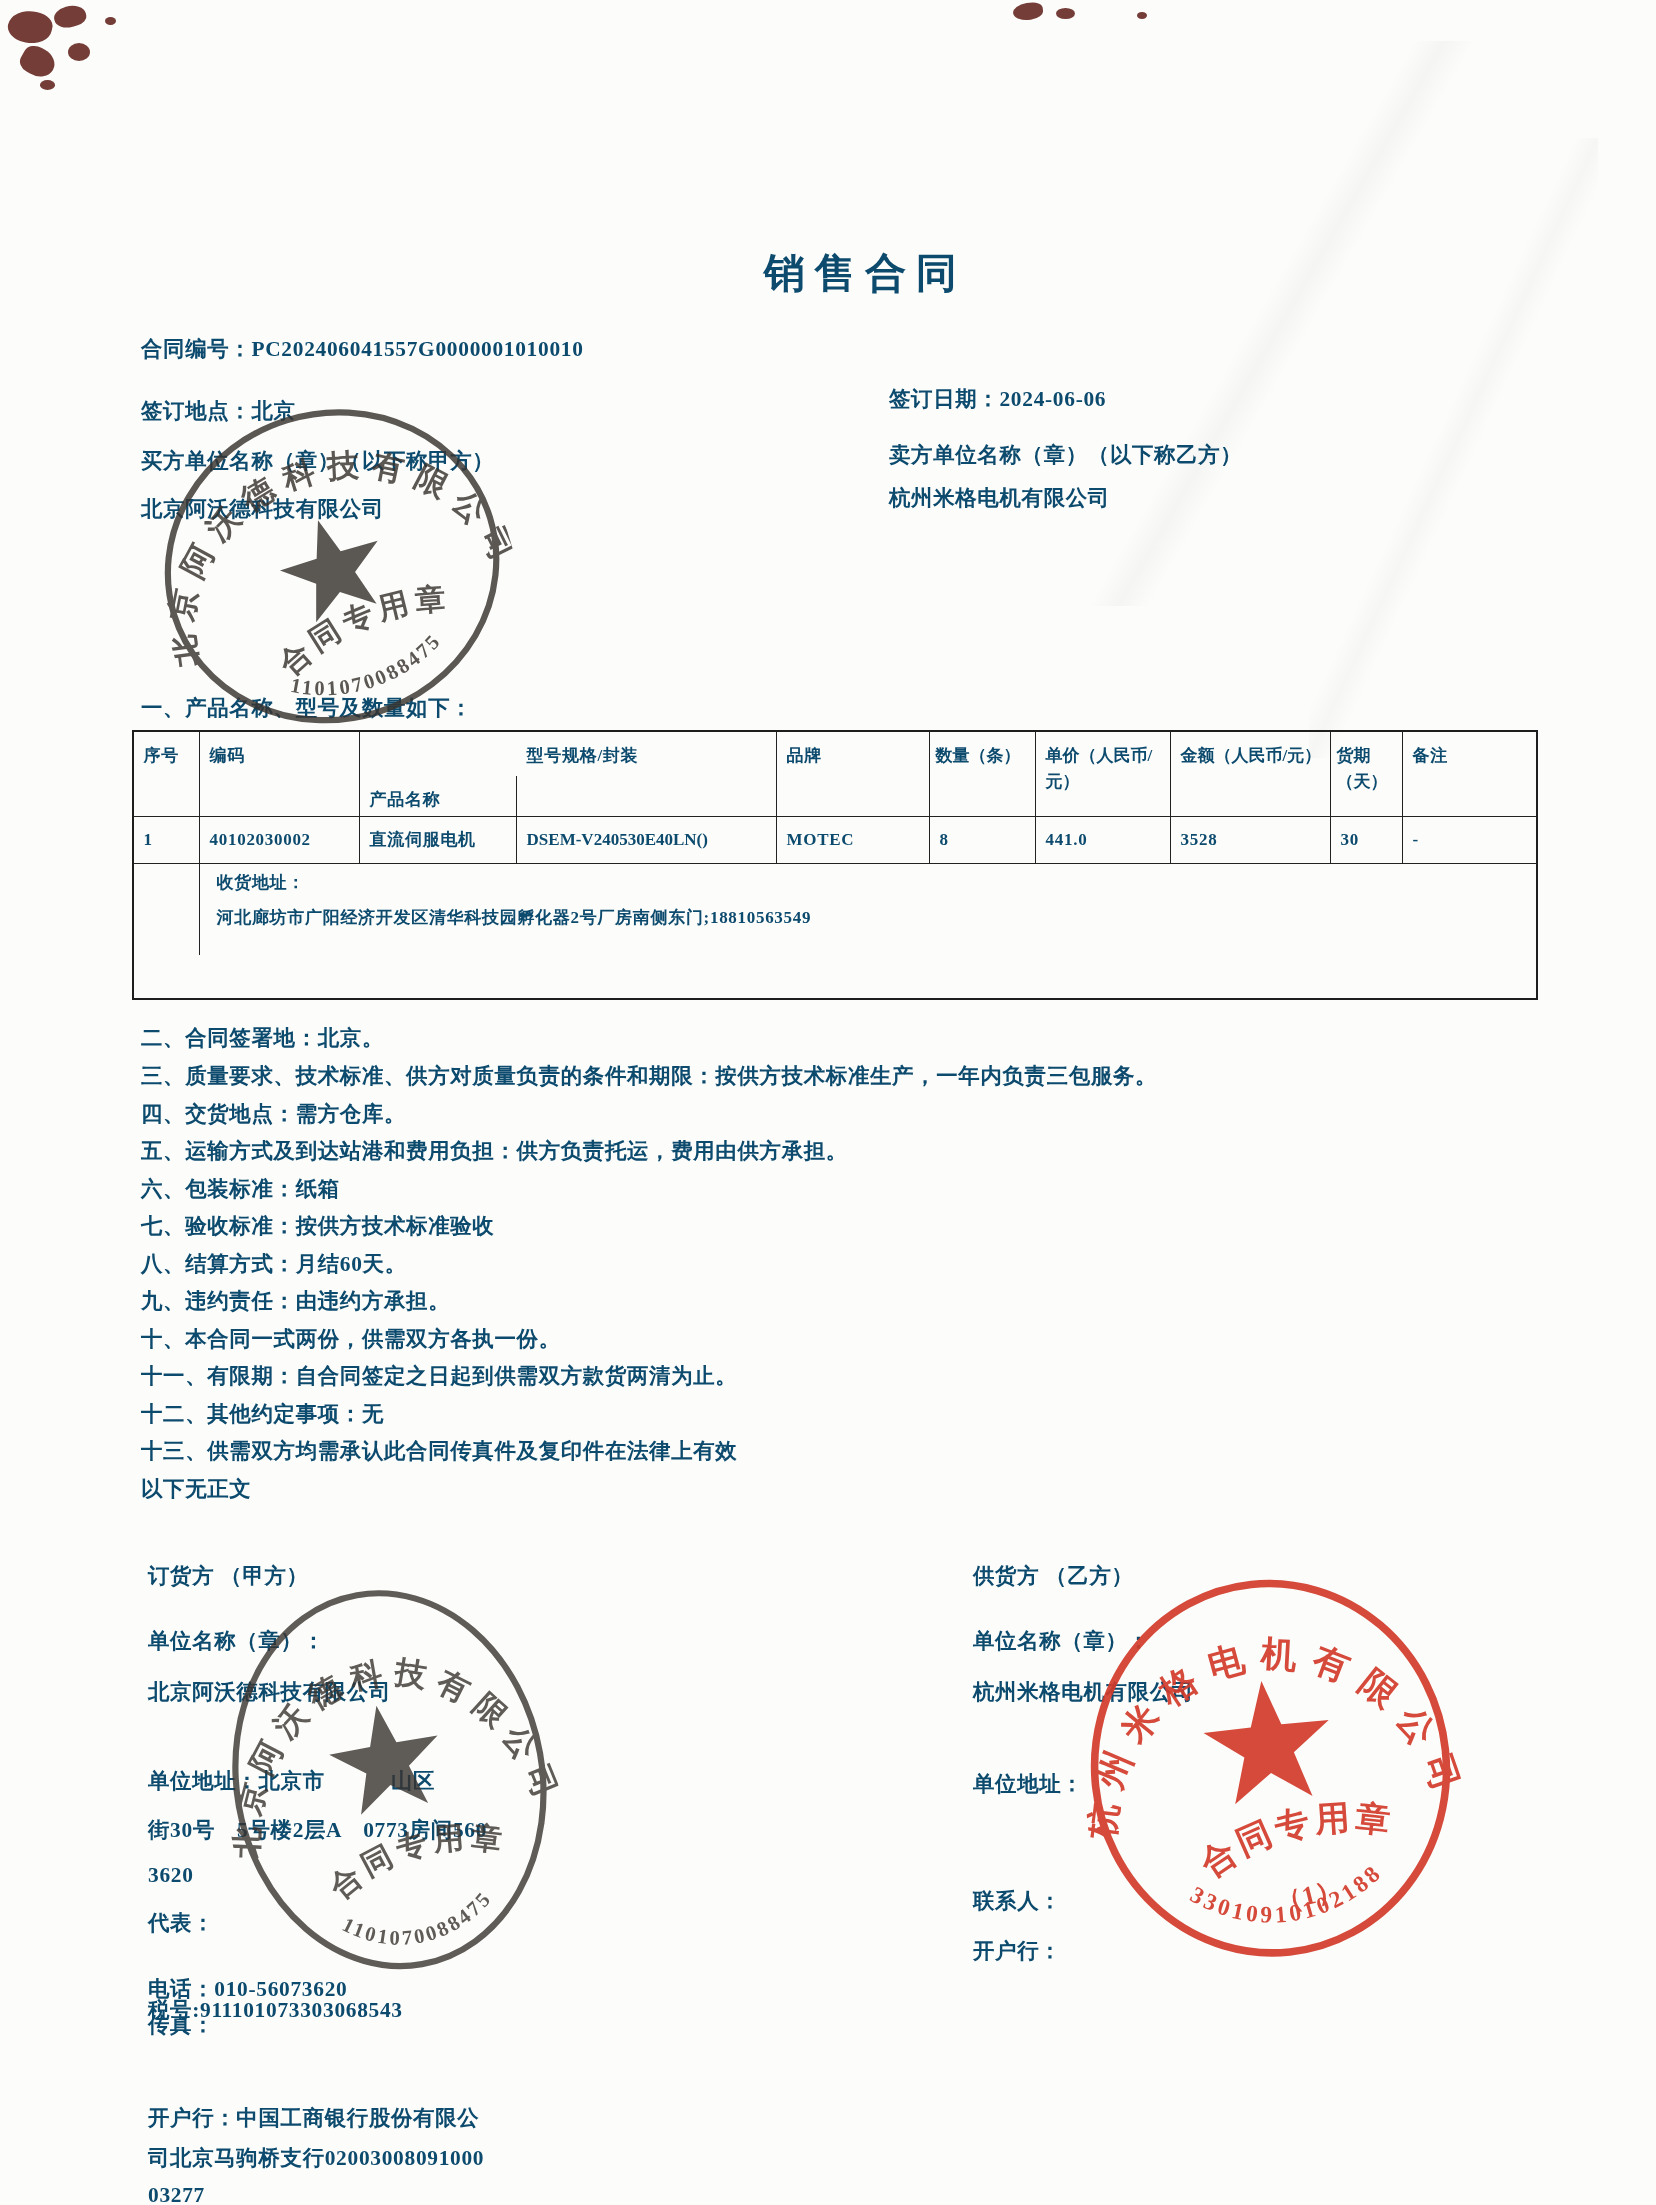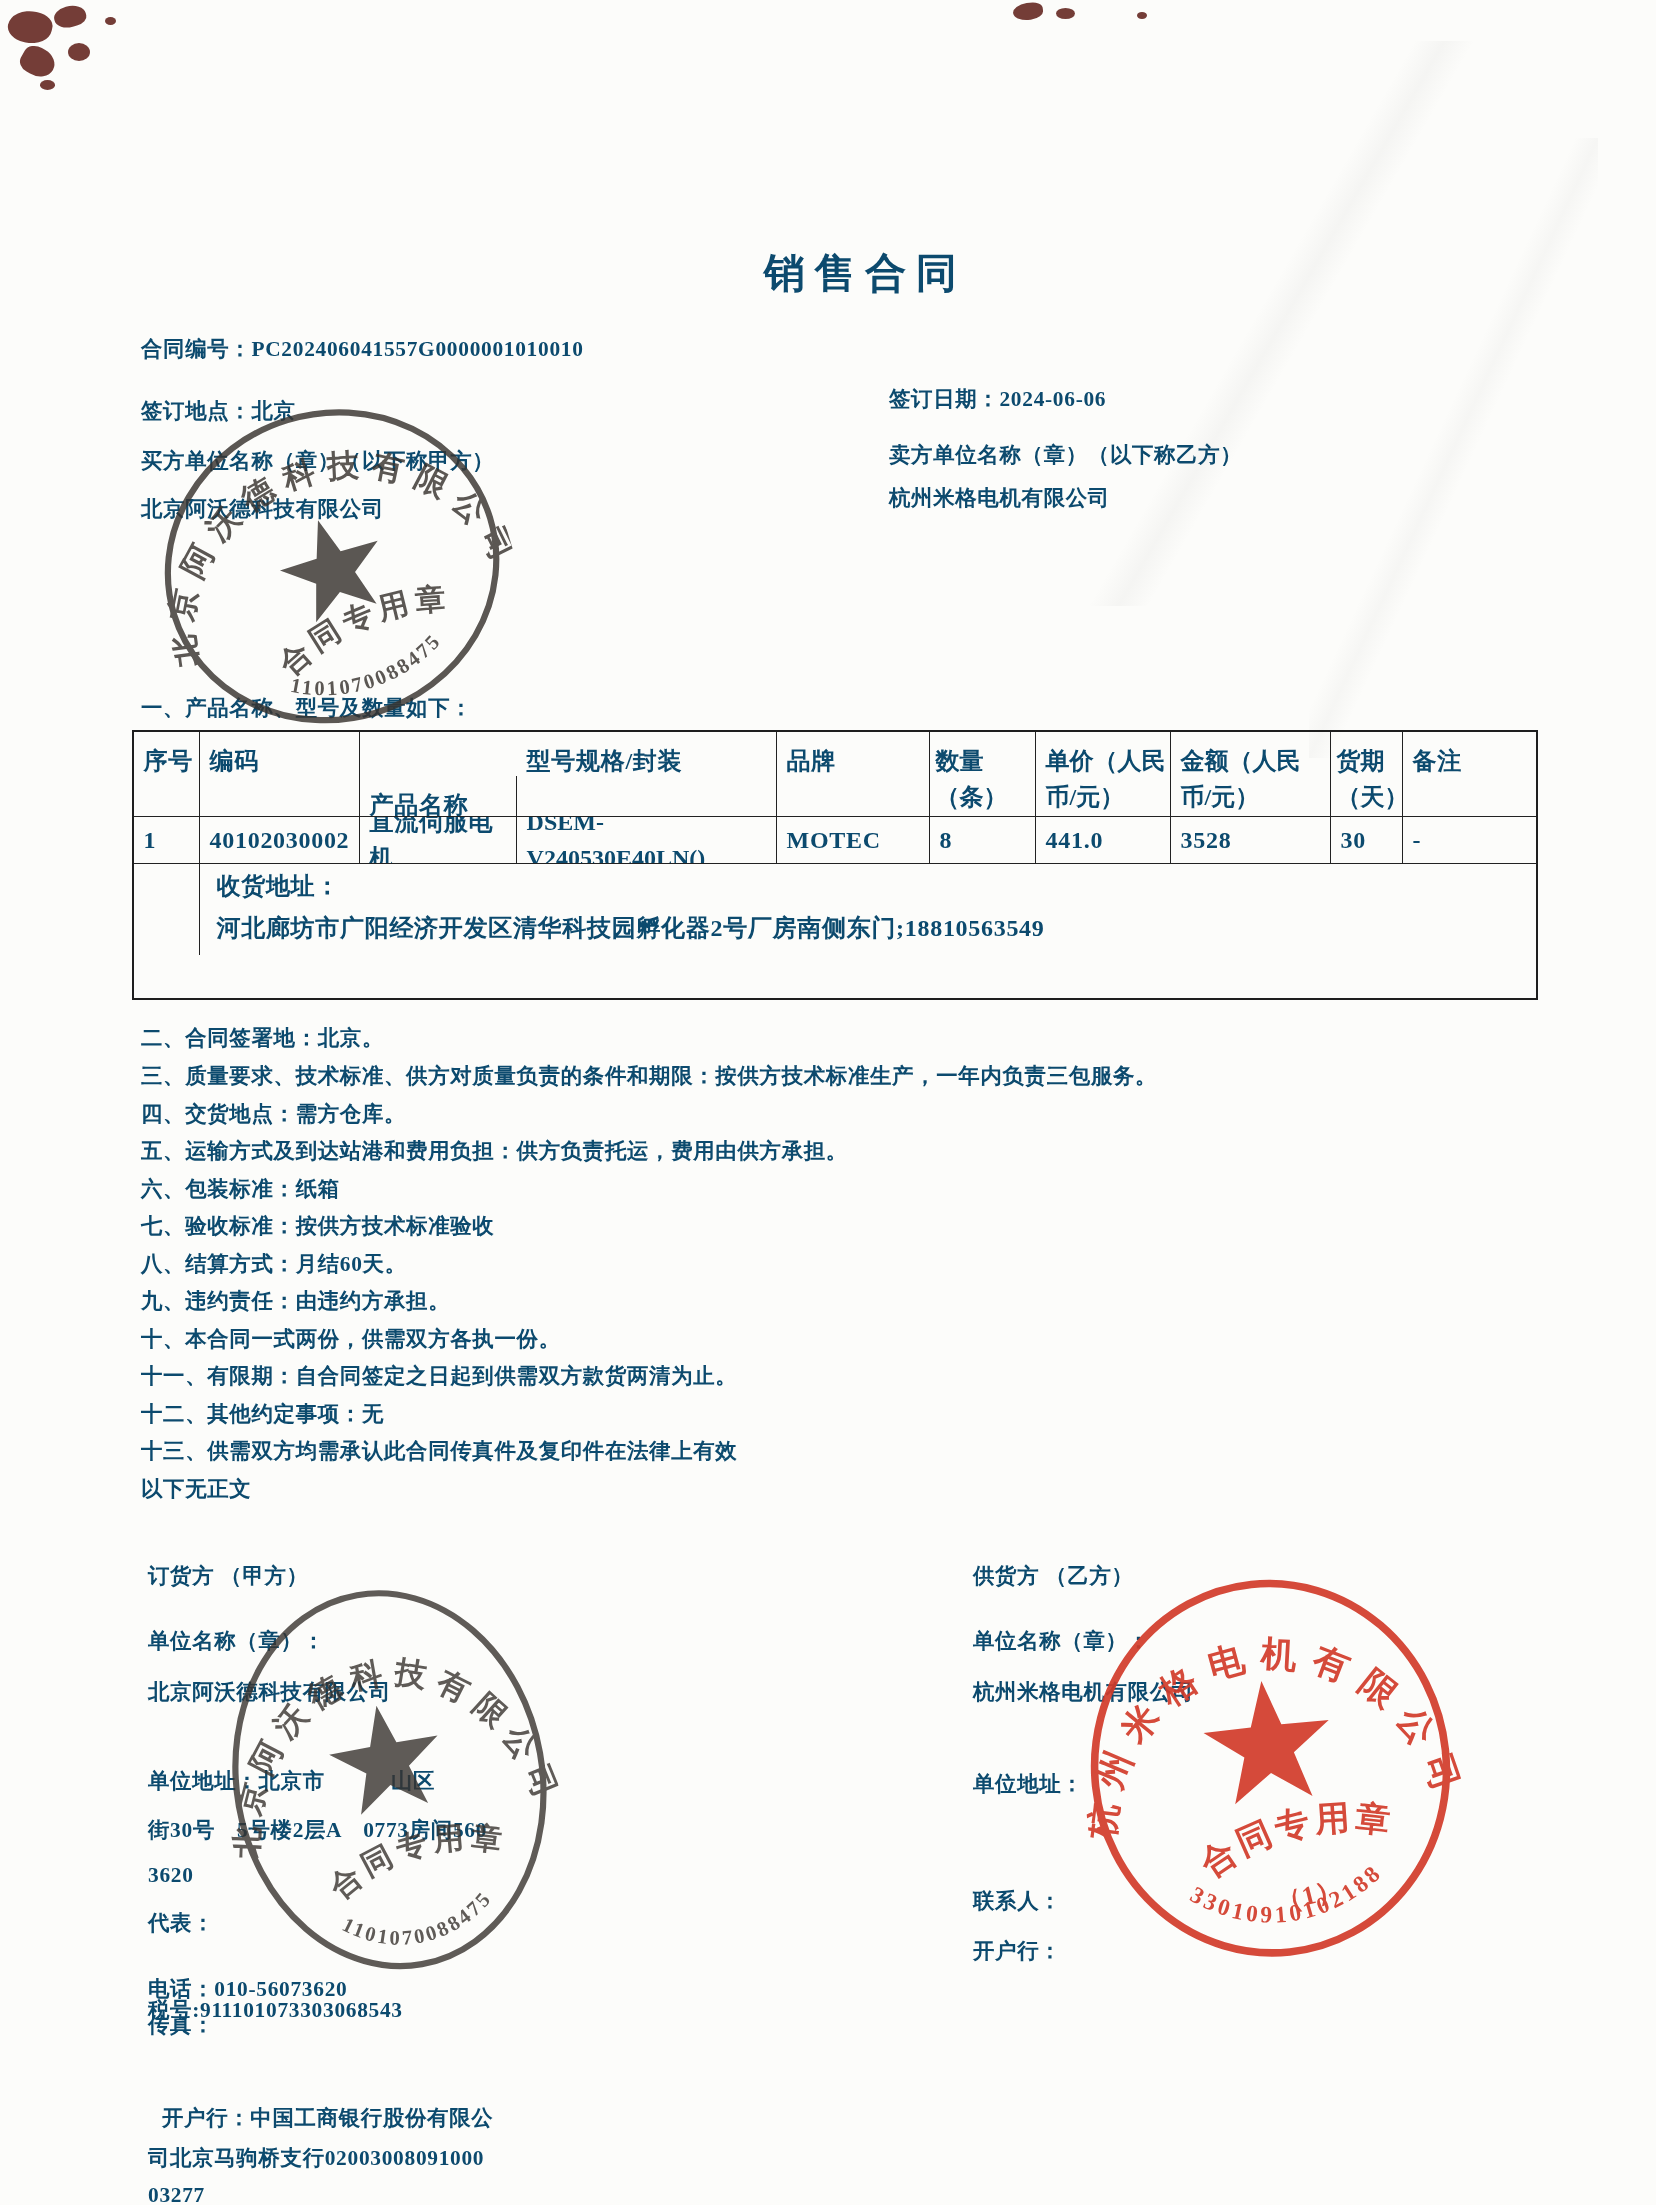--- a/index.html
+++ b/index.html
@@ -15,21 +15,21 @@
     font-weight:600;
     letter-spacing:0.7px;
   }
   .t{position:absolute;white-space:nowrap;line-height:1.25;}
   .b{font-weight:700;}
   .title{font-size:41px;font-weight:700;letter-spacing:9.6px;}
   
   .ptable{
     position:absolute;left:132px;top:730px;width:1406px;height:270px;
     border:2.1px solid #1e1e1e;box-sizing:border-box;
-    display:flex;flex-direction:column;font-size:24px;
+    display:flex;flex-direction:column;font-size:17px;
   }
   .trow{display:flex;flex-direction:row;border-bottom:1.4px solid #222;box-sizing:border-box;}
   .trow:last-child{border-bottom:none;}
   .tcell{border-right:1.4px solid #222;box-sizing:border-box;padding:4.1px 4.1px 0 9.6px;line-height:1.5;overflow:hidden;}
   .tcell:last-child{border-right:none;}
   .hrow{height:85px;}
   .hrow .tcell{padding-top:11px;}
   .drow{height:47px;}
   .drow .tcell{display:flex;align-items:center;padding-top:0;}
   .arow{height:91px;}
@@ -127,21 +127,21 @@
   <div class="t b" style="left:148px;top:1563px;">订货方 （甲方）</div>
   <div class="t b" style="left:148px;top:1628px;">单位名称（章）：</div>
   <div class="t b" style="left:148px;top:1679px;">北京阿沃德科技有限公司</div>
   <div class="t b" style="left:148px;top:1768px;">单位地址：北京市　　　山区　　</div>
   <div class="t b" style="left:148px;top:1817px;">街30号　5号楼2层A　0773房间560</div>
   <div class="t b" style="left:148px;top:1862px;">3620</div>
   <div class="t b" style="left:148px;top:1910px;">代表：</div>
   <div class="t b" style="left:148px;top:1964px;margin-top:12px;">电话：010-56073620</div>
   <div class="t b" style="left:148px;top:2012px;">传真：</div>
   <div class="t b" style="left:148px;top:1997px;">税号:911101073303068543</div>
-  <div class="t b" style="left:148px;top:2105px;margin-left:14px;">开户行：中国工商银行股份有限公</div>
+  <div class="t b" style="left:148px;top:2105px;">开户行：中国工商银行股份有限公</div>
   <div class="t b" style="left:148px;top:2145px;">司北京马驹桥支行02003008091000</div>
   <div class="t b" style="left:148px;top:2182px;">03277</div>
 
   <div class="t b" style="left:973px;top:1563px;">供货方 （乙方）</div>
   <div class="t b" style="left:973px;top:1628px;">单位名称（章）：</div>
   <div class="t b" style="left:973px;top:1679px;">杭州米格电机有限公司</div>
   <div class="t b" style="left:973px;top:1771px;">单位地址：</div>
   <div class="t b" style="left:973px;top:1888px;">联系人：</div>
   <div class="t b" style="left:973px;top:1938px;">开户行：</div>
 

